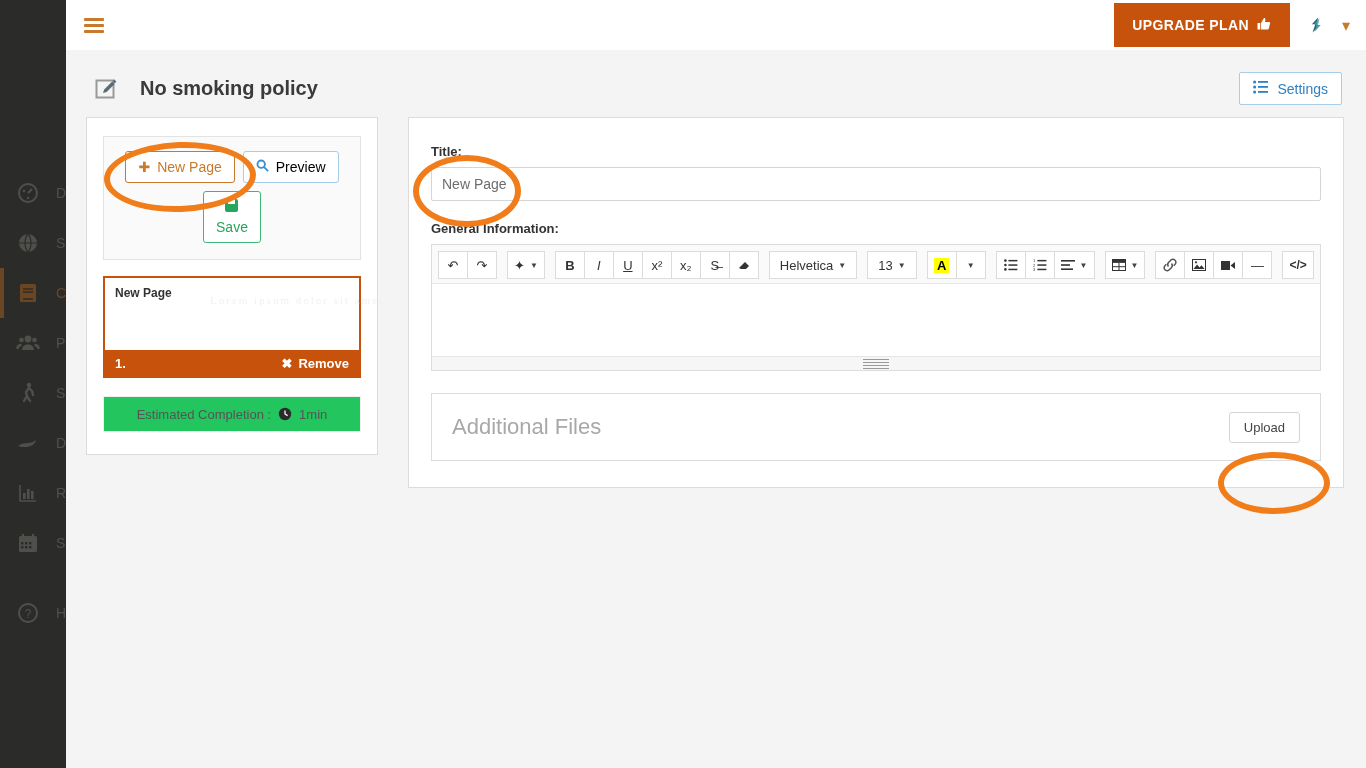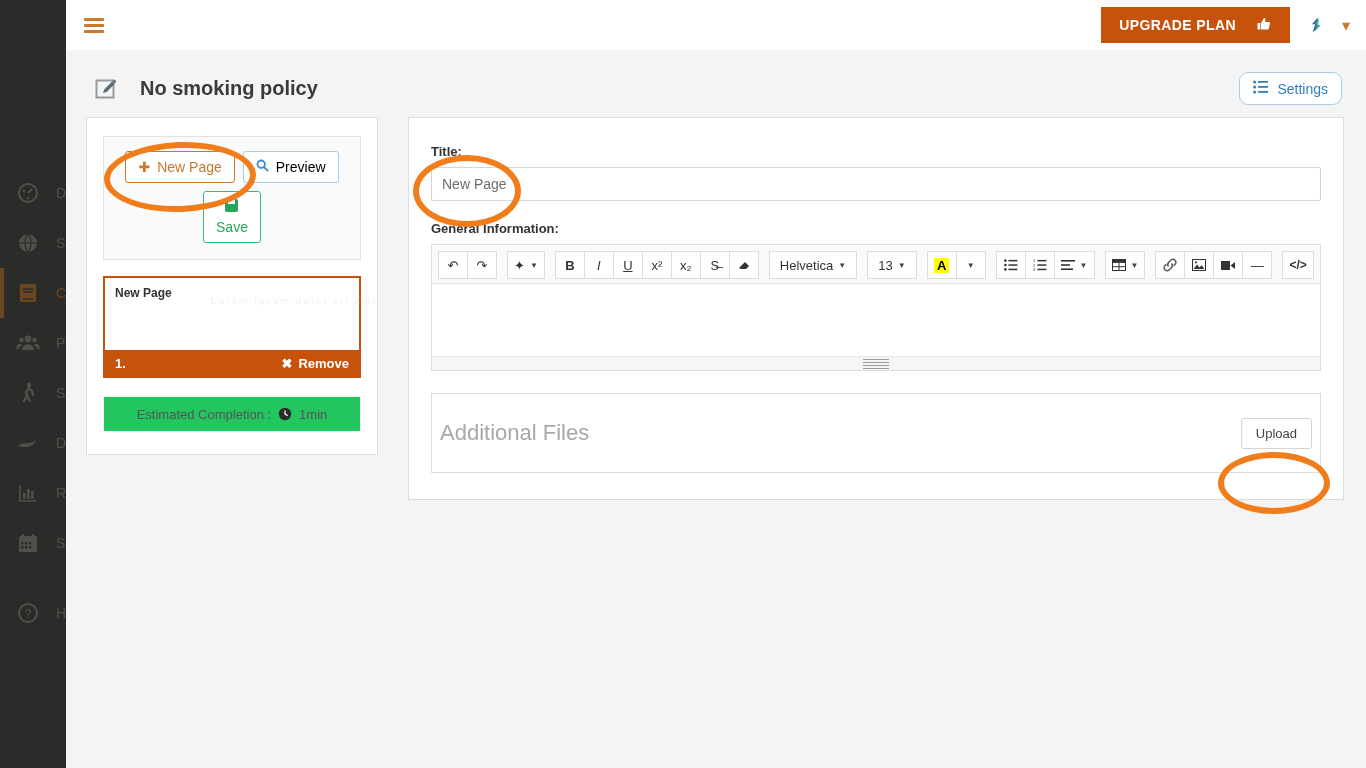--- a/index.html
+++ b/index.html
@@ -48,42 +48,42 @@
   .topbar {
     height: 50px; background: #fff; display: flex; align-items: center;
     position: relative;
   }
   .hamburger { margin-left: 18px; cursor: pointer; width: 20px; }
   .hamburger span {
     display: block; height: 3px; background: #c8792c; margin: 3px 0; border-radius: 1px;
   }
   .topbar-right { margin-left: auto; display: flex; align-items: center; height: 50px; }
   .upgrade-btn {
-    background: #c6520b; color: #fff; height: 36px; display: flex; align-items: center;
-    gap: 20px; padding: 0 18px; font-weight: bold; font-size: 14px; letter-spacing: .4px;
+    background: #c6520b; color: #fff; height: 44px; display: flex; align-items: center;
+    gap: 7px; padding: 0 18px; font-weight: bold; font-size: 14px; letter-spacing: .4px;
     cursor: pointer;
   }
   .thumbs { font-size: 15px; }
   .topbar-logo-mini {
     width: 52px; height: 50px; display:flex; align-items:center; justify-content:center;
   }
   .caret-down { color:#c8792c; font-size: 16px; margin-right: 16px; cursor:pointer; }
 
   
   .page-head {
     display: flex; align-items: center; padding: 22px 24px 0 28px; position: relative;
   }
   .pencil-box { width: 30px; height: 28px; display:flex; align-items:center; }
   .page-title {
     font-size: 20px; font-weight: bold; color: #3a3a3a; margin-left: 16px;
     font-family: "Liberation Sans", sans-serif;
   }
   .settings-btn {
     margin-left: auto; border: 1px solid #a8cde8; color: #2f7fc1; background: #fff;
-    border-radius: 9px; padding: 7px 13px; font-size: 14px; display: flex;
+    border-radius: 2px; padding: 7px 13px; font-size: 14px; display: flex;
     align-items: center; gap: 8px; cursor: pointer;
   }
 
   
   .columns { display: flex; padding: 12px 22px 0 20px; gap: 30px; align-items: flex-start; }
 
   
   .left-card {
     width: 292px; background: #fff; border: 1px solid #dcdcdc; padding: 18px 16px 22px 16px;
   }
@@ -160,22 +160,22 @@
   .editor-body { height: 72px; background: #fff; }
   .editor-resize {
     height: 14px; background: #f6f6f6; border-top: 1px solid #e6e6e6;
     display: flex; align-items: center; justify-content: center; cursor: ns-resize;
   }
   .grip { width: 26px; }
   .grip span { display:block; height: 1px; background: #9a9a9a; margin: 2px 0; }
 
   
   .files-card {
-    margin-top: 22px; border: 1px solid #dcdcdc; height: 80px; display: flex;
-    align-items: center; padding: 0 8px; position: relative;
+    margin-top: 22px; border: 1px solid #dcdcdc; height: 68px; display: flex;
+    align-items: center; padding: 0 20px; position: relative;
   }
   .files-label { font-size: 22px; color: #a8a8a8; }
   .upload-btn {
     margin-left: auto; border: 1px solid #d5d5d5; background: #fff; border-radius: 3px;
     padding: 7px 14px; font-size: 13px; color: #444; cursor: pointer;
   }
 
   
   .ellipse {
     position: absolute; border: 6px solid #f07d1a; border-radius: 50%;

